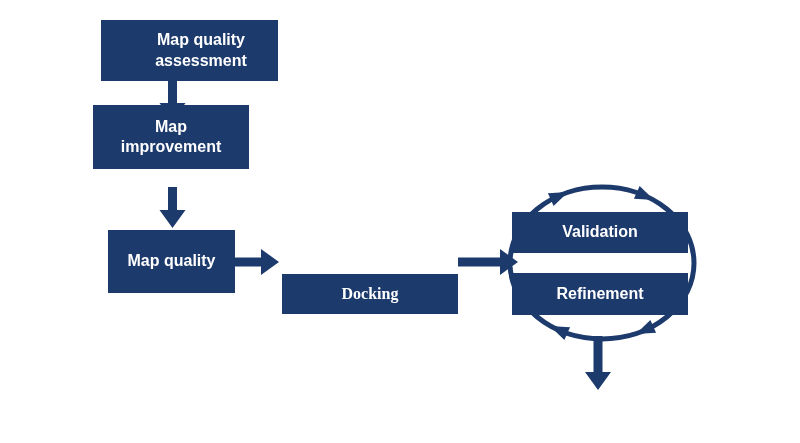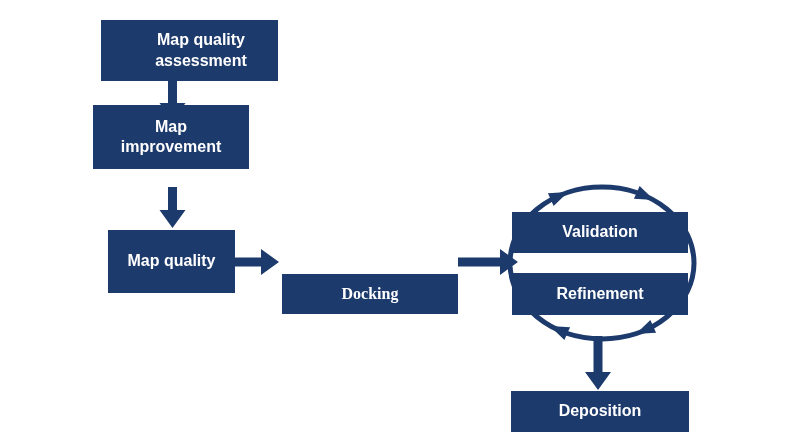--- a/index.html
+++ b/index.html
@@ -83,17 +83,14 @@
   </div>
   <div class="node" id="n-docking">
     <span class="lbl">Docking</span>
   </div>
   <div class="node" id="n-refinement">
     <span class="lbl">Validation</span>
   </div>
   <div class="node" id="n-validation">
     <span class="lbl">Refinement</span>
   </div>
-  <div class="node" id="n-deposition">
-    <span class="lbl">Deposition</span>
-  </div>
 
 </div>
 
 </body></html>

